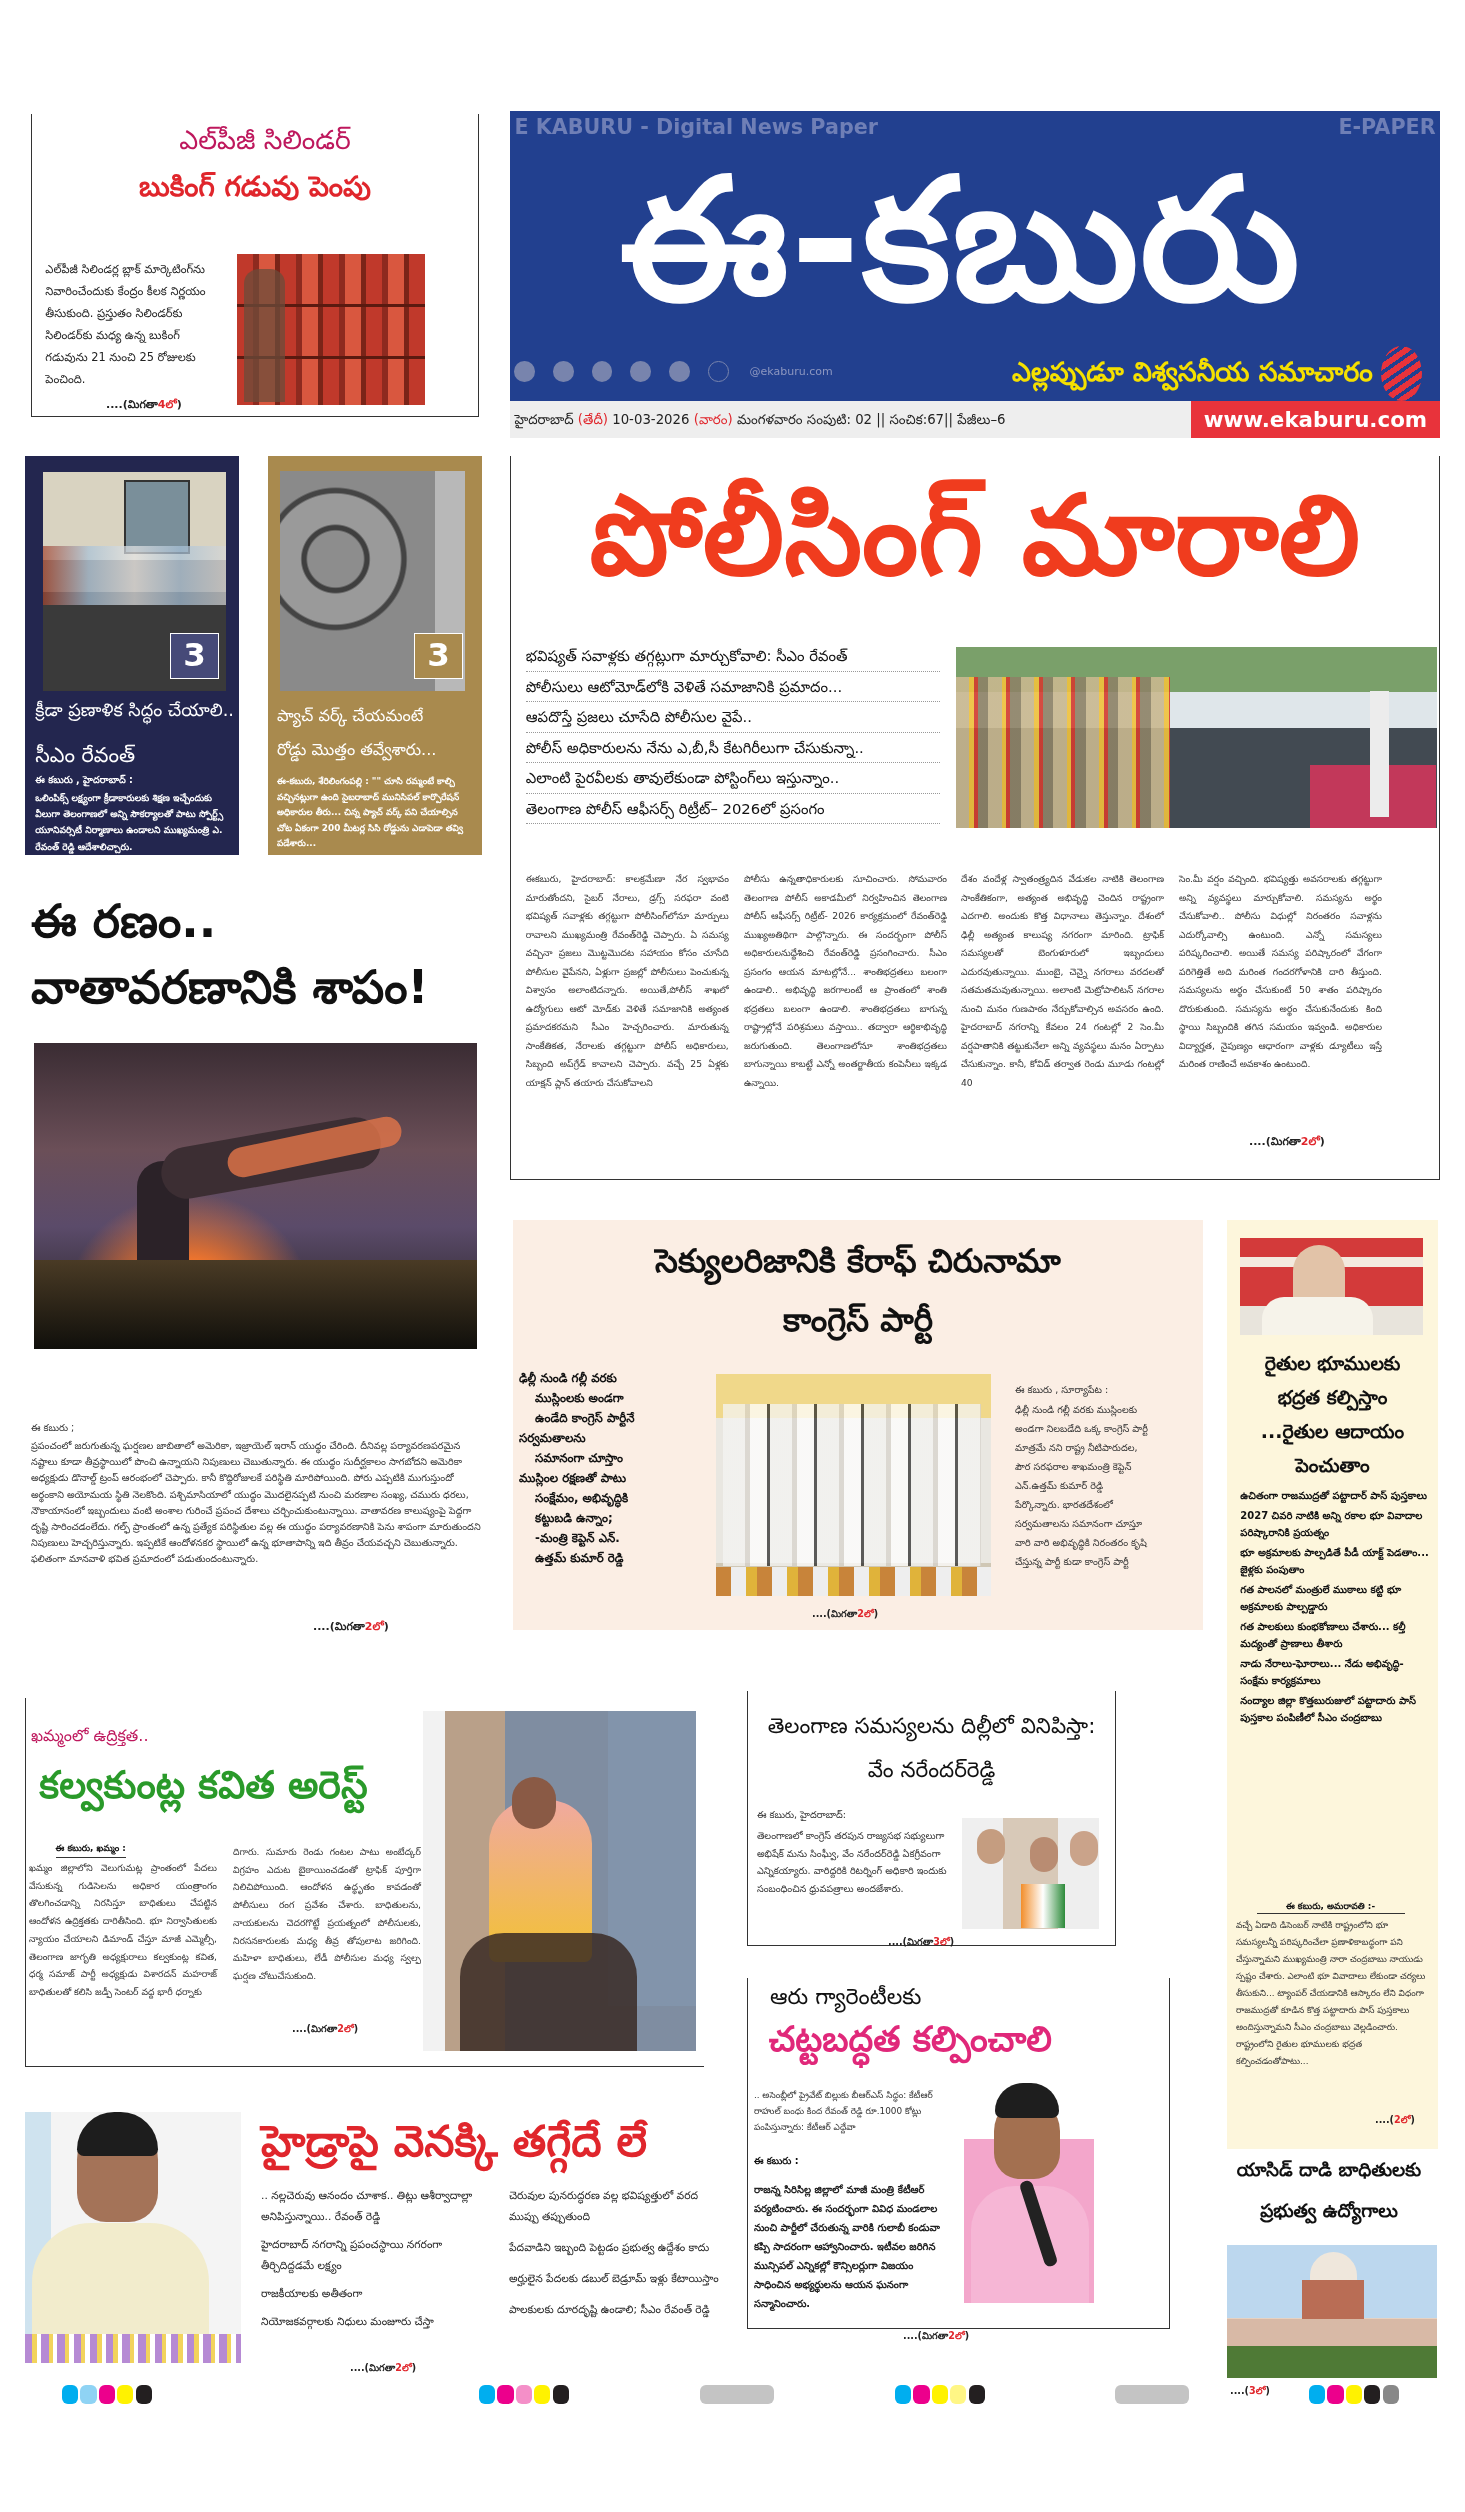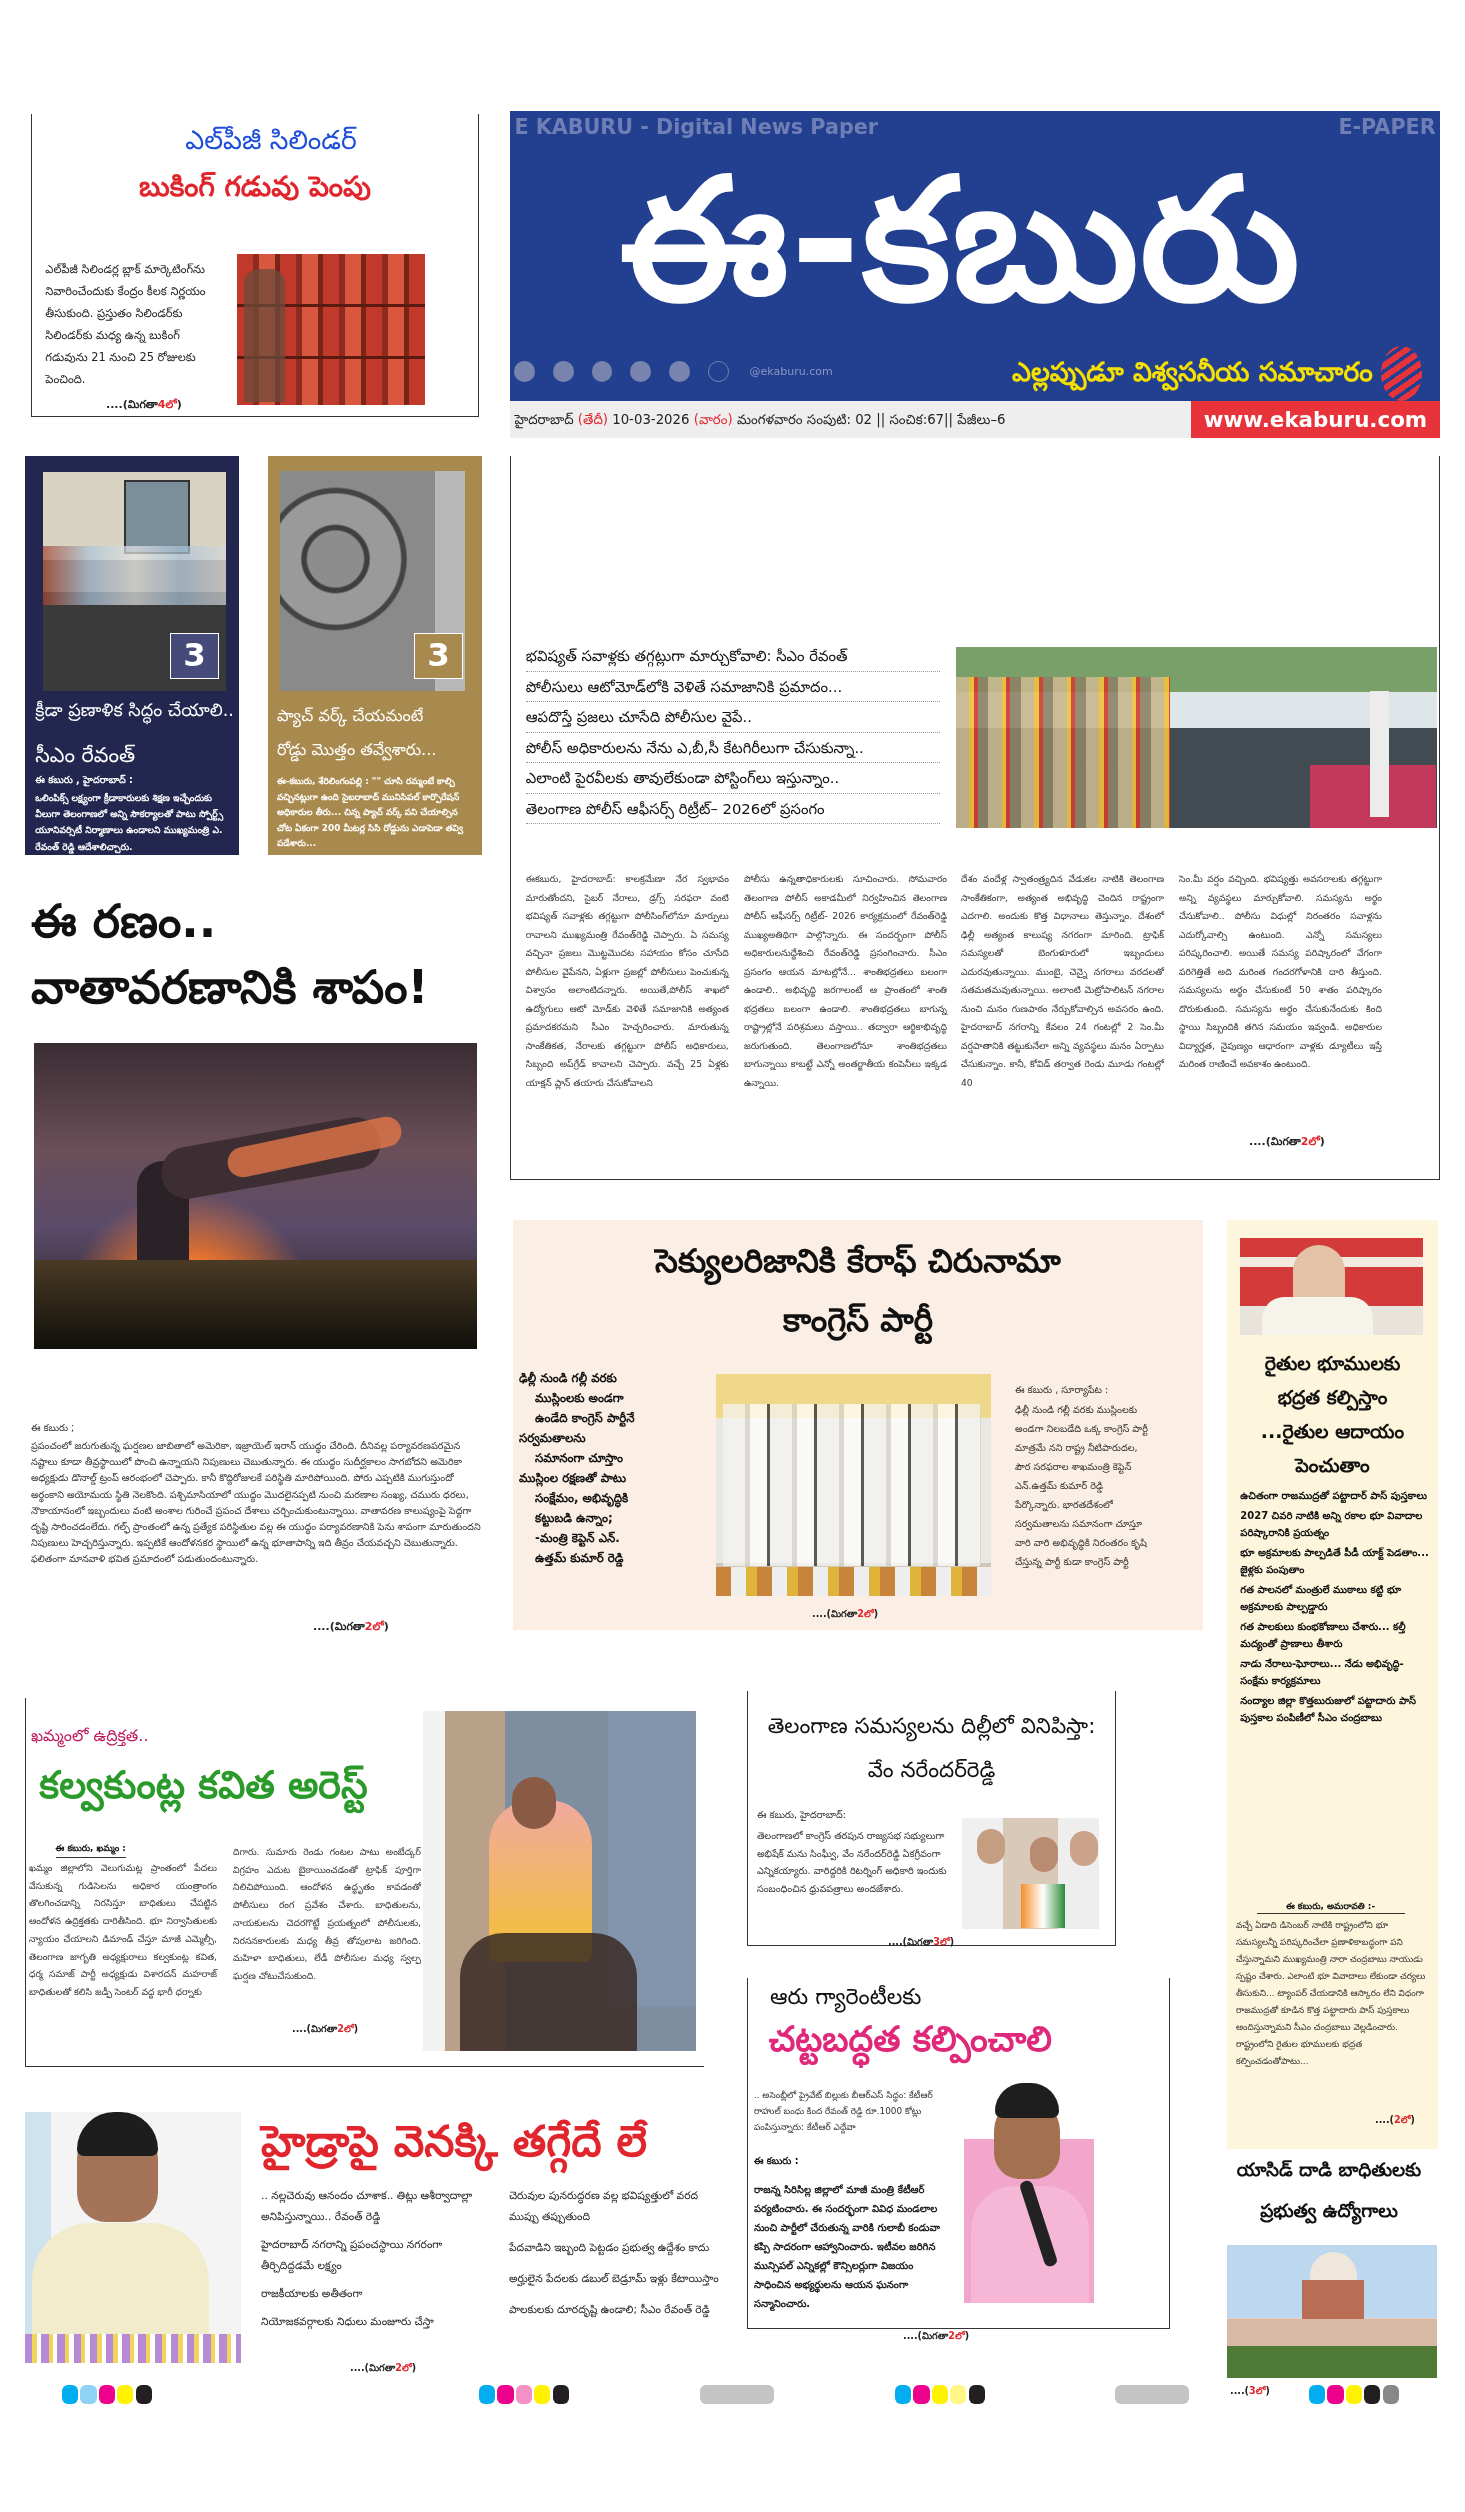--- a/index.html
+++ b/index.html
@@ -14,21 +14,21 @@
   .ph { position: absolute; overflow: hidden; }
   .col { position: absolute; font-size: 9.2px; line-height: 18.5px; color: #333; text-align: justify; }
   .swatches { position: absolute; display: flex; gap: 2.2px; }
   .swatches span { width: 16.2px; height: 19px; border-radius: 5.9px; display: block; }
   .greypill { position: absolute; width: 74px; height: 19px; border-radius: 5.9px; background: #c4c4c4; }
 </style>
 </head>
 <body>
 
 <div class="box" style="left:31px;top:114px;width:448px;height:303px;border-top:none;">
-  <div class="abs center" style="left:16px;top:10.3px;width:100%;font-size:26.6px;color:#1d4ed8;">ఎల్‌పీజీ సిలిండర్</div>
+  <div class="abs center" style="left:10px;top:10.3px;width:100%;font-size:26.6px;color:#be185d;">ఎల్‌పీజీ సిలిండర్</div>
   <div class="abs center" style="left:0;top:56px;width:100%;font-size:28px;color:#e0262c;font-weight:bold;">బుకింగ్ గడువు పెంపు</div>
   <div class="abs" style="left:13.3px;top:144px;width:174px;font-size:11.4px;line-height:22px;color:#222;">ఎల్‌పీజీ సిలిండర్ల బ్లాక్ మార్కెటింగ్‌ను నివారించేందుకు కేంద్రం కీలక నిర్ణయం తీసుకుంది. ప్రస్తుతం సిలిండర్‌కు సిలిండర్‌కు మధ్య ఉన్న బుకింగ్ గడువును 21 నుంచి 25 రోజులకు పెంచింది.</div>
   <div class="ph" style="left:205px;top:140px;width:188px;height:151px;background:repeating-linear-gradient(90deg,#c0392b 0 16.2px,#8e2a1f 16.2px 22px,#d9573f 22px 38px,#7a2418 38px 43px),#b23a2a;">
     <div style="position:absolute;left:0;top:50px;width:100%;height:3px;background:#5a1a10;"></div>
     <div style="position:absolute;left:0;top:102px;width:100%;height:3px;background:#5a1a10;"></div>
     <div style="position:absolute;left:7.4px;top:14.8px;width:41px;height:133px;background:#6b4c3b;border-radius:14.8px 14.8px 0 0;opacity:.75;"></div>
   </div>
   <div class="abs more" style="left:74px;top:284px;">
     <span>....(మిగతా</span><span class="n">4లో</span><span>)</span>
   </div>
@@ -76,20 +76,21 @@
   <div class="ph" style="left:11.8px;top:14.8px;width:185px;height:220px;background:radial-gradient(circle at 30% 40%,#8d8d8d 0 15%,#3f3f3f 16% 18%,#9a9a9a 19% 35%,#444 36% 38%,#8a8a8a 39%),#7c7c7c;">
     <div style="position:absolute;right:0;top:0;width:29.5px;height:100%;background:#b8b8b8;"></div>
   </div>
   <div class="abs" style="left:146px;top:177px;width:49px;height:46px;background:#a98a4e;border:1.5px solid #fff;color:#fff;font-size:32.5px;font-weight:bold;text-align:center;line-height:43px;">3</div>
   <div class="abs" style="left:8.9px;top:250px;font-size:16.2px;color:#fff;">ప్యాచ్ వర్క్ చేయమంటే</div>
   <div class="abs" style="left:8.9px;top:284px;font-size:16.2px;color:#fff;">రోడ్డు మొత్తం తవ్వేశారు...</div>
   <div class="abs" style="left:8.9px;top:318px;width:199px;font-size:8.9px;line-height:15.5px;color:#fff;font-weight:bold;">ఈ-కబురు, శేరిలింగంపల్లి : "" చూసి రమ్మంటే కాల్చి వచ్చినట్లుగా ఉంది సైబరాబాద్ మునిసిపల్ కార్పొరేషన్ అధికారుల తీరు... చిన్న ప్యాచ్ వర్క్ పని చేయాల్సిన చోట ఏకంగా 200 మీటర్ల సిసి రోడ్డును ఎడాపెడా తవ్వి పడేశారు...</div>
 </div>
 
 <div class="box" style="left:510px;top:456px;width:930px;height:724px;border-top:none;">
+  <div class="abs center" style="left:0;top:14.8px;width:100%;font-size:111px;line-height:129px;font-weight:bold;color:#f03c1e;">పోలీసింగ్ మారాలి</div>
   <div class="abs" style="left:14.8px;top:185px;width:414px;">
     <div style="font-size:14.8px;line-height:29.5px;border-bottom:0.7px dotted #999;">భవిష్యత్ సవాళ్లకు తగ్గట్లుగా మార్చుకోవాలి: సీఎం రేవంత్</div>
     <div style="font-size:14.8px;line-height:29.5px;border-bottom:0.7px dotted #999;">పోలీసులు ఆటోమోడ్‌లోకి వెళితే సమాజానికి ప్రమాదం...</div>
     <div style="font-size:14.8px;line-height:29.5px;border-bottom:0.7px dotted #999;">ఆపదొస్తే ప్రజలు చూసేది పోలీసుల వైపే..</div>
     <div style="font-size:14.8px;line-height:29.5px;border-bottom:0.7px dotted #999;">పోలీస్ అధికారులను నేను ఎ,బీ,సీ కేటగిరీలుగా చేసుకున్నా..</div>
     <div style="font-size:14.8px;line-height:29.5px;border-bottom:0.7px dotted #999;">ఎలాంటి పైరవీలకు తావులేకుండా పోస్టింగ్‌లు ఇస్తున్నాం..</div>
     <div style="font-size:14.8px;line-height:29.5px;border-bottom:0.7px dotted #999;">తెలంగాణ పోలీస్ ఆఫీసర్స్ రిట్రీట్– 2026లో ప్రసంగం</div>
   </div>
   <div class="ph" style="left:445px;top:191px;width:481px;height:181px;background:linear-gradient(180deg,#7aa06a 0 25%,#dfe6ea 25% 45%,#424a52 45% 100%);">
     <div style="position:absolute;left:0;top:29.5px;width:214px;height:151px;background:repeating-linear-gradient(90deg,#c9b88f 0 13.3px,#f1c23b 13.3px 17.7px,#d43b2f 17.7px 22px,#8d8266 22px 32.5px);opacity:.9;"></div>

